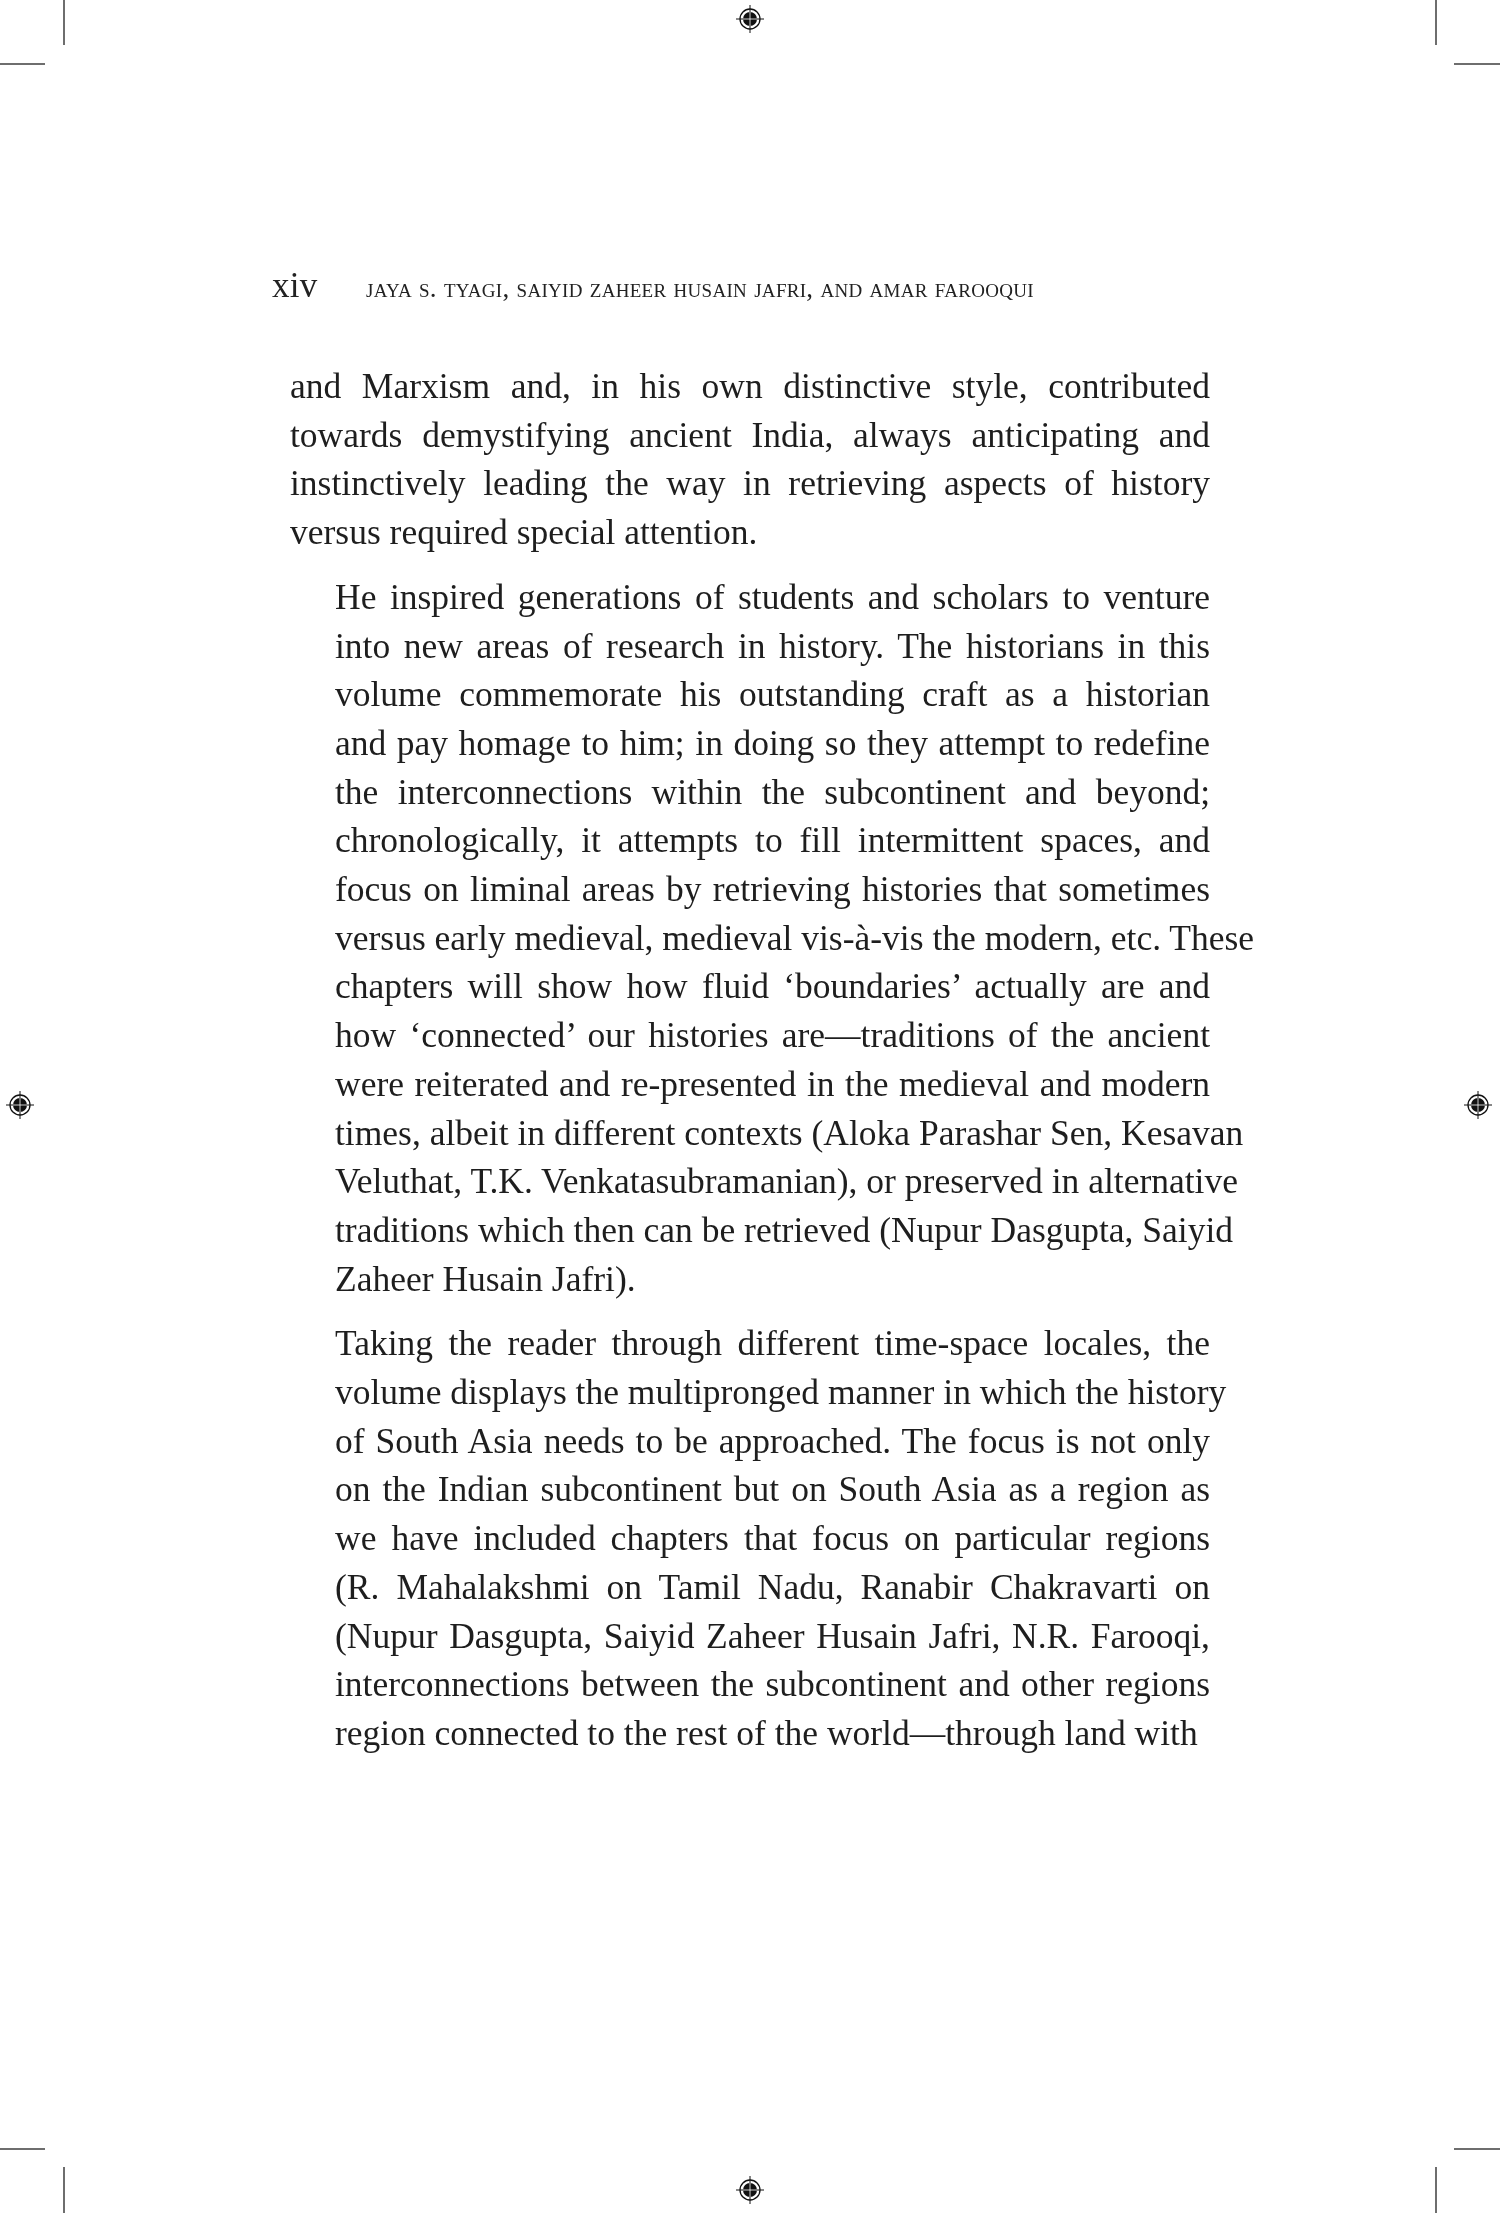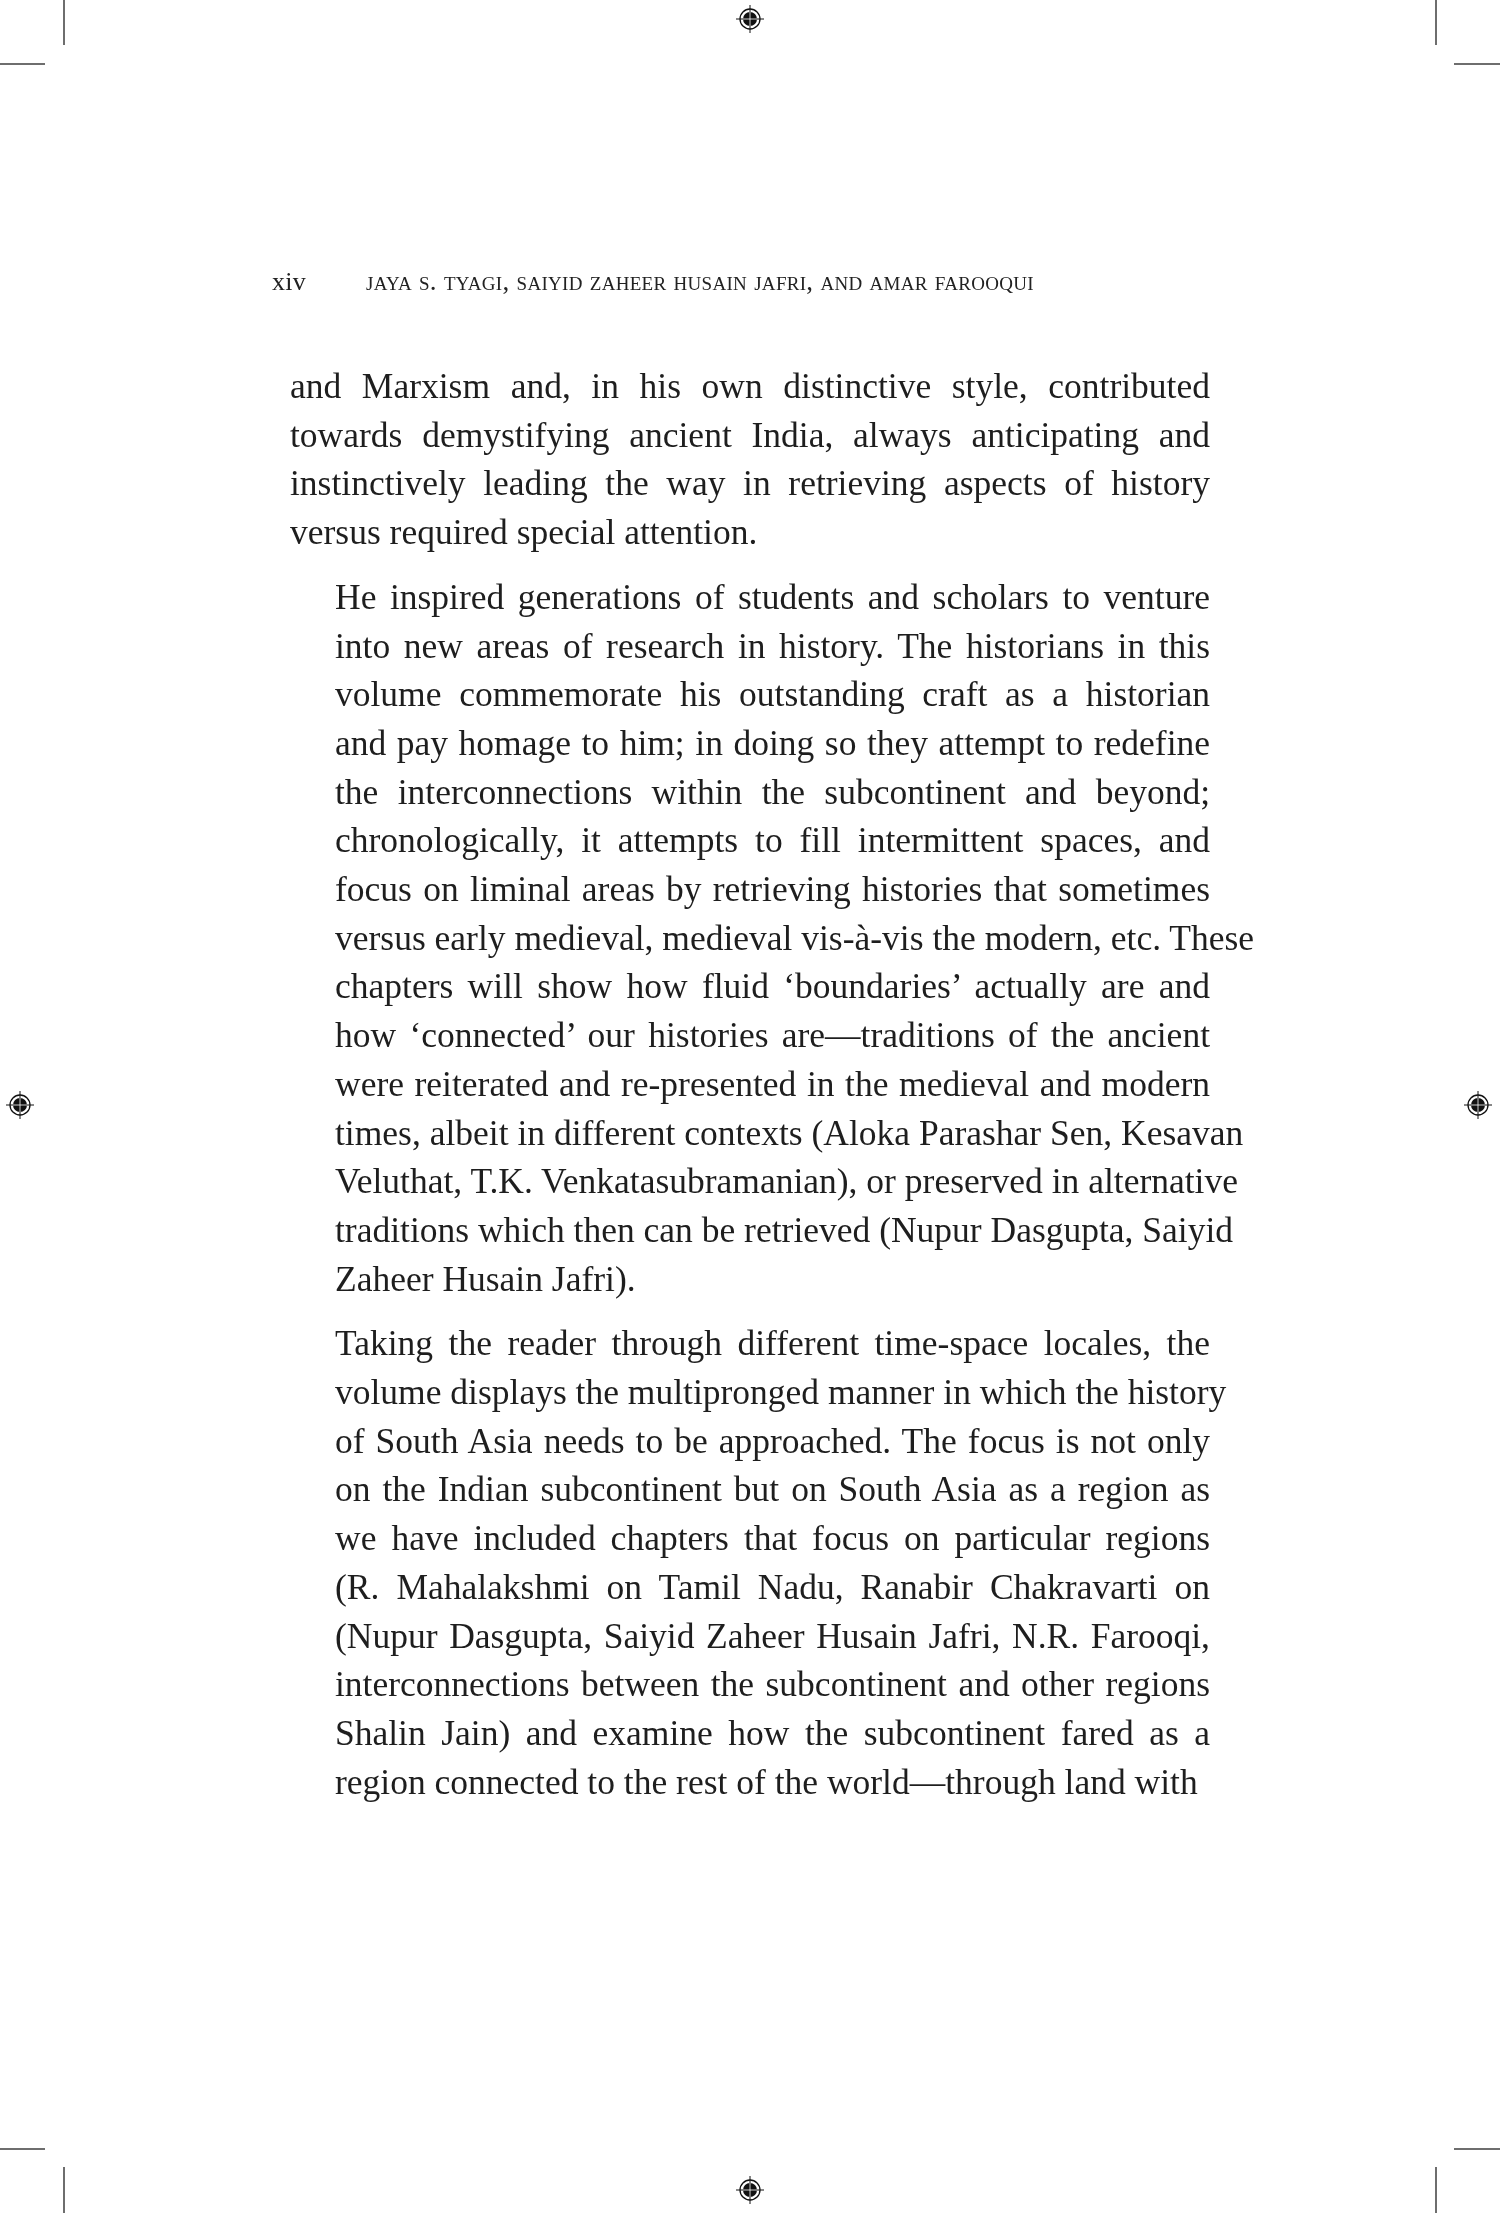--- a/index.html
+++ b/index.html
@@ -1,21 +1,21 @@
 <!DOCTYPE html>
 <html><head>
 <meta charset="utf-8">
 <style>
   html, body { margin: 0; padding: 0; background: #ffffff; }
   body { width: 1500px; height: 2213px; position: relative; overflow: hidden; font-family: "Liberation Serif", "DejaVu Serif", serif; color: #1e1e1e; }
   .crop { position: absolute; background: #6e6e6e; }
   .reg { position: absolute; width: 30px; height: 30px; }
   .reg svg { width: 30px; height: 30px; display: block; }
   .running-head { position: absolute; left: 272px; top: 266px; width: 960px; font-size: 23px; letter-spacing: 0.3px; white-space: nowrap; color: #222; }
-  .folio { display: inline-block; width: 94px; font-size: 26px; }
+  .folio { display: inline-block; width: 94px; font-size: 35px; }
   .rh-text { font-variant: small-caps; text-transform: lowercase; font-size: 27px; }
   .body-text { position: absolute; left: 274px; top: 346px; width: 952px; font-size: 35.5px; line-height: 48.7px; text-align: justify; }
   .para { margin: 16px; text-indent: 0; }
   .para.indent { text-indent: 45px; }
   .line { display: block; text-align: justify; text-align-last: justify; white-space: nowrap; }
   .line.last { text-align-last: left; }
 </style>
 </head>
 <body>
 
@@ -99,16 +99,15 @@
     </div>
     <div class="para indent">
       <span class="line" style="text-indent: 45px;">Taking the reader through different time-space locales, the</span>
       <span class="line">volume displays the multipronged manner in which the history</span>
       <span class="line">of South Asia needs to be approached. The focus is not only</span>
       <span class="line">on the Indian subcontinent but on South Asia as a region as</span>
       <span class="line">we have included chapters that focus on particular regions</span>
       <span class="line">(R. Mahalakshmi on Tamil Nadu, Ranabir Chakravarti on</span>
       <span class="line">(Nupur Dasgupta, Saiyid Zaheer Husain Jafri, N.R. Farooqi,</span>
       <span class="line">interconnections between the subcontinent and other regions</span>
-      <span class="line">Shalin Jain) and examine how the subcontinent fared as a</span>
       <span class="line last">region connected to the rest of the world—through land with</span>
     </div>
   </div>
 
 </body></html>

